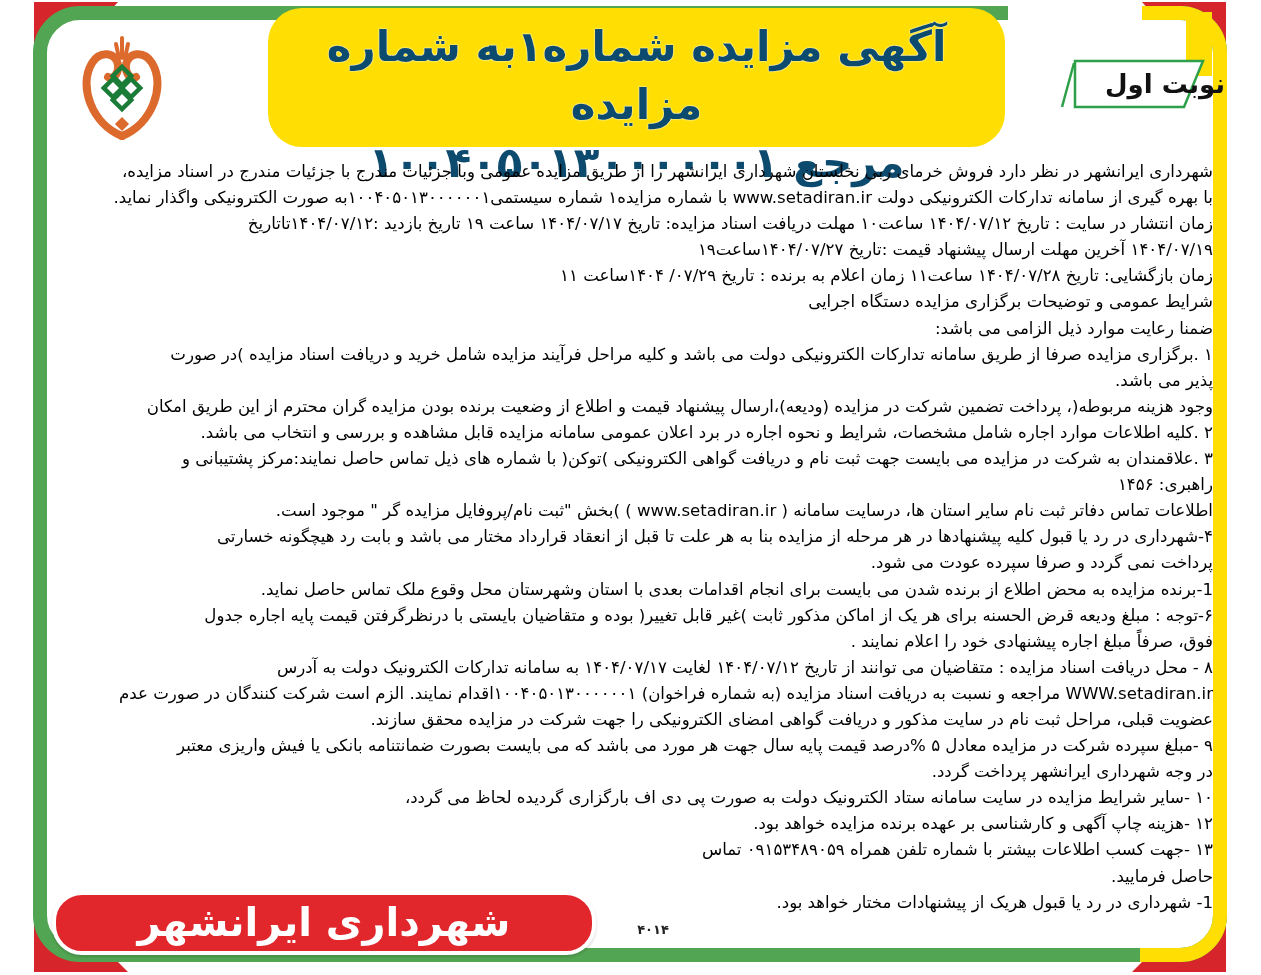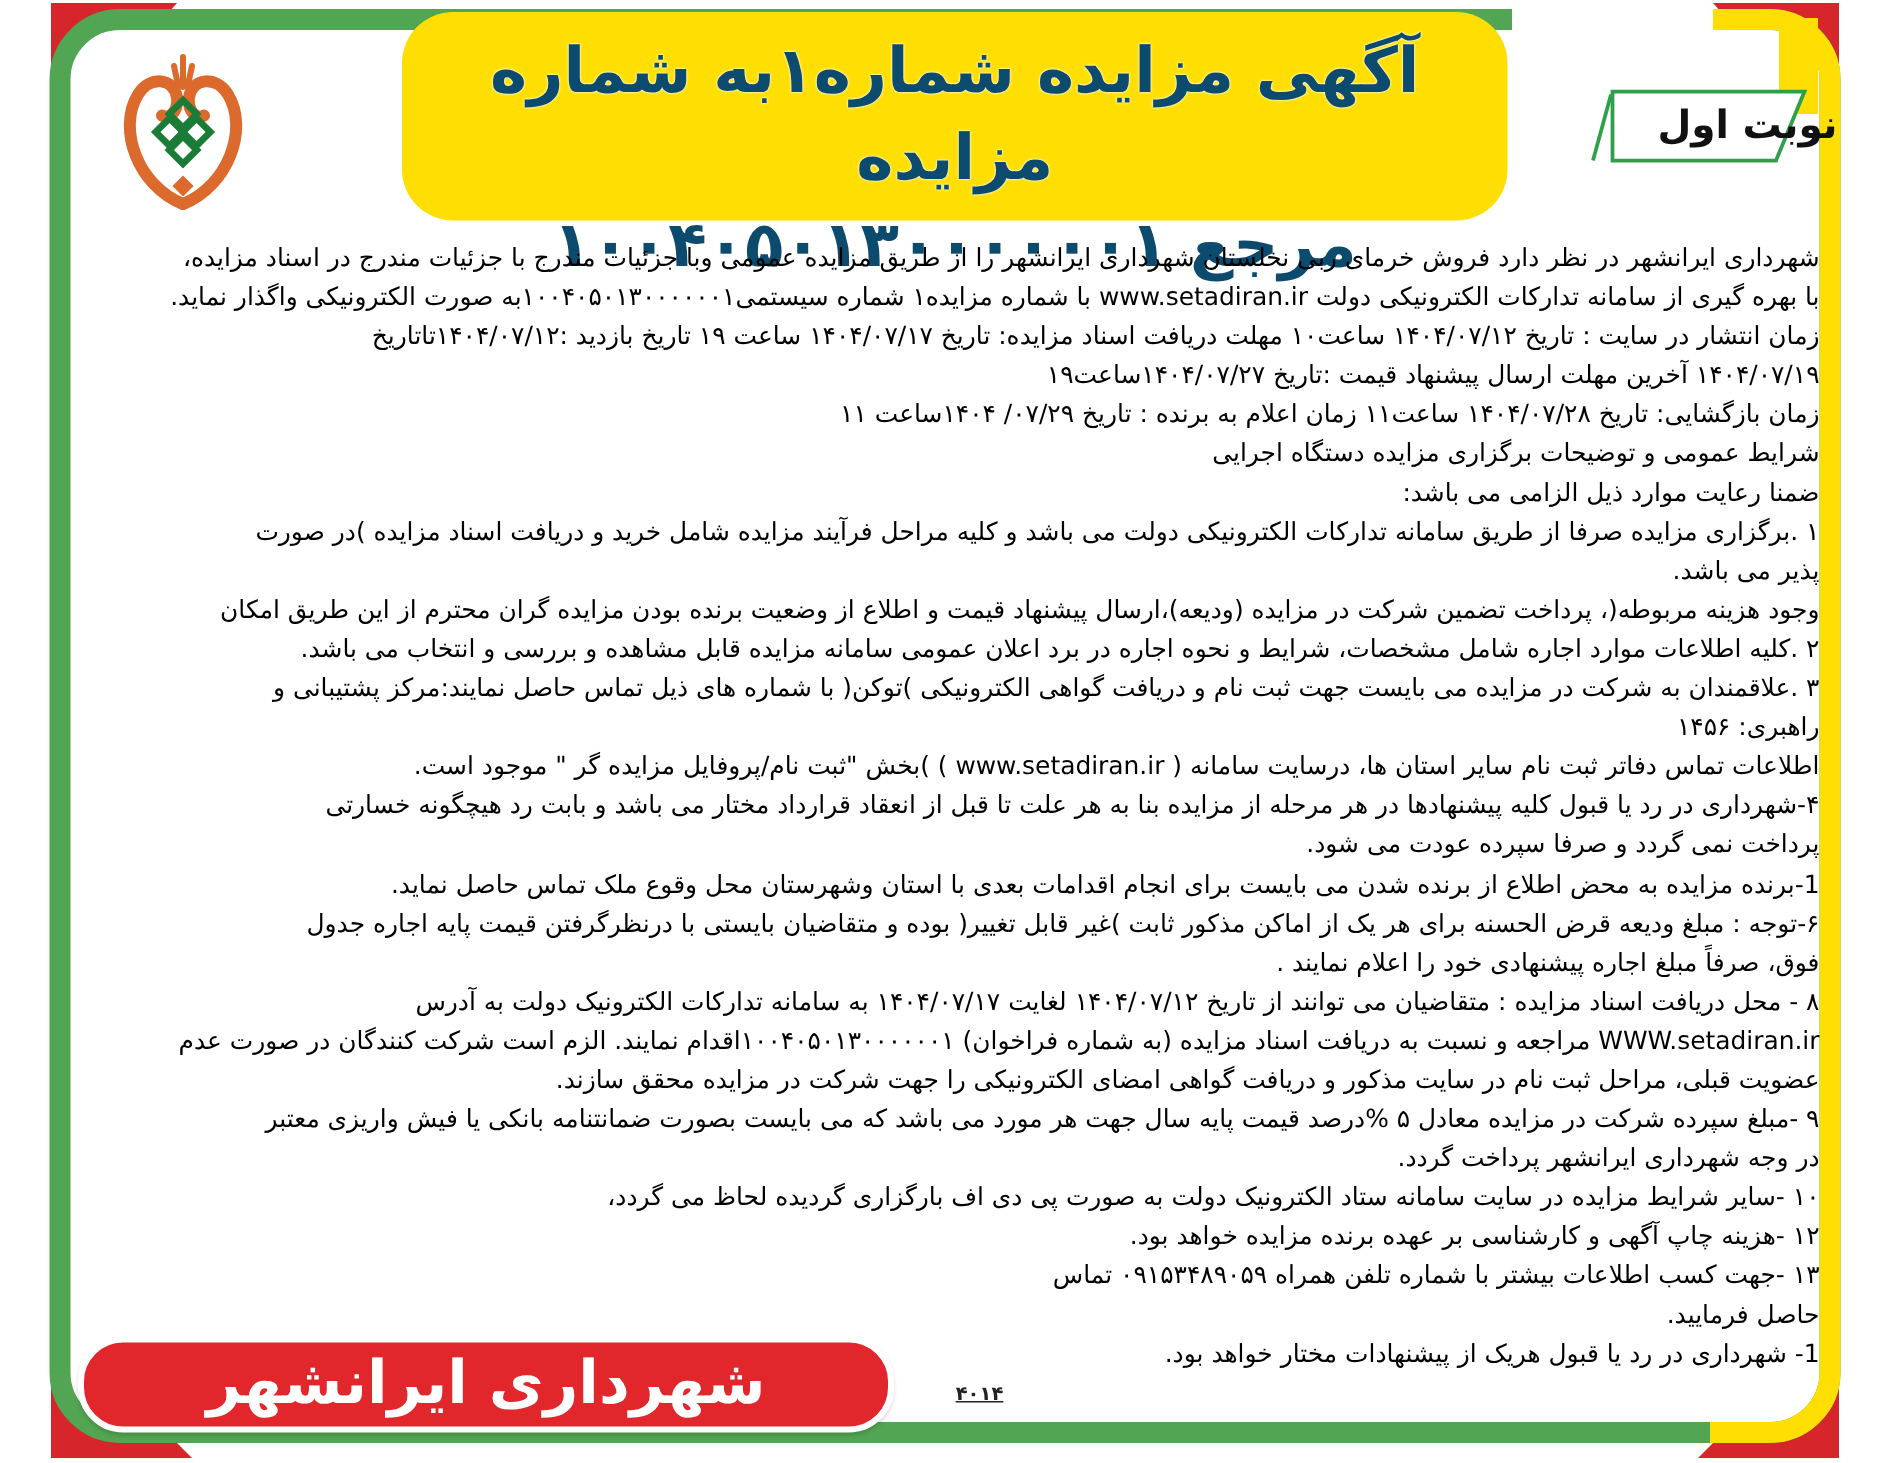--- a/index.html
+++ b/index.html
@@ -47,21 +47,21 @@
   .bodytext .line{white-space:nowrap;}
 
   
   .orgbutton{
     position:absolute;left:52px;top:891px;width:544px;height:64px;z-index:4;
     background:#e1262c;border:4px solid #fff;border-radius:30px;
     color:#fff;font-weight:bold;font-size:40px;text-align:center;line-height:54px;direction:rtl;
     box-shadow:0 2px 3px rgba(0,0,0,.15);
   }
   .adcode{position:absolute;left:628px;top:922px;width:50px;z-index:4;
-    font-size:13px;font-weight:bold;color:#222;text-align:center;direction:rtl;text-decoration:underline;}
+    font-size:13px;font-weight:bold;color:#222;text-align:center;direction:rtl;}
 </style>
 </head>
 <body>
 
 <div class="page">
 
   <div class="watermark">
     <div class="wm-ring wm-ring1"></div>
     <div class="wm-ring wm-ring2"></div>
     <div class="wm-ring wm-ring3"></div>

